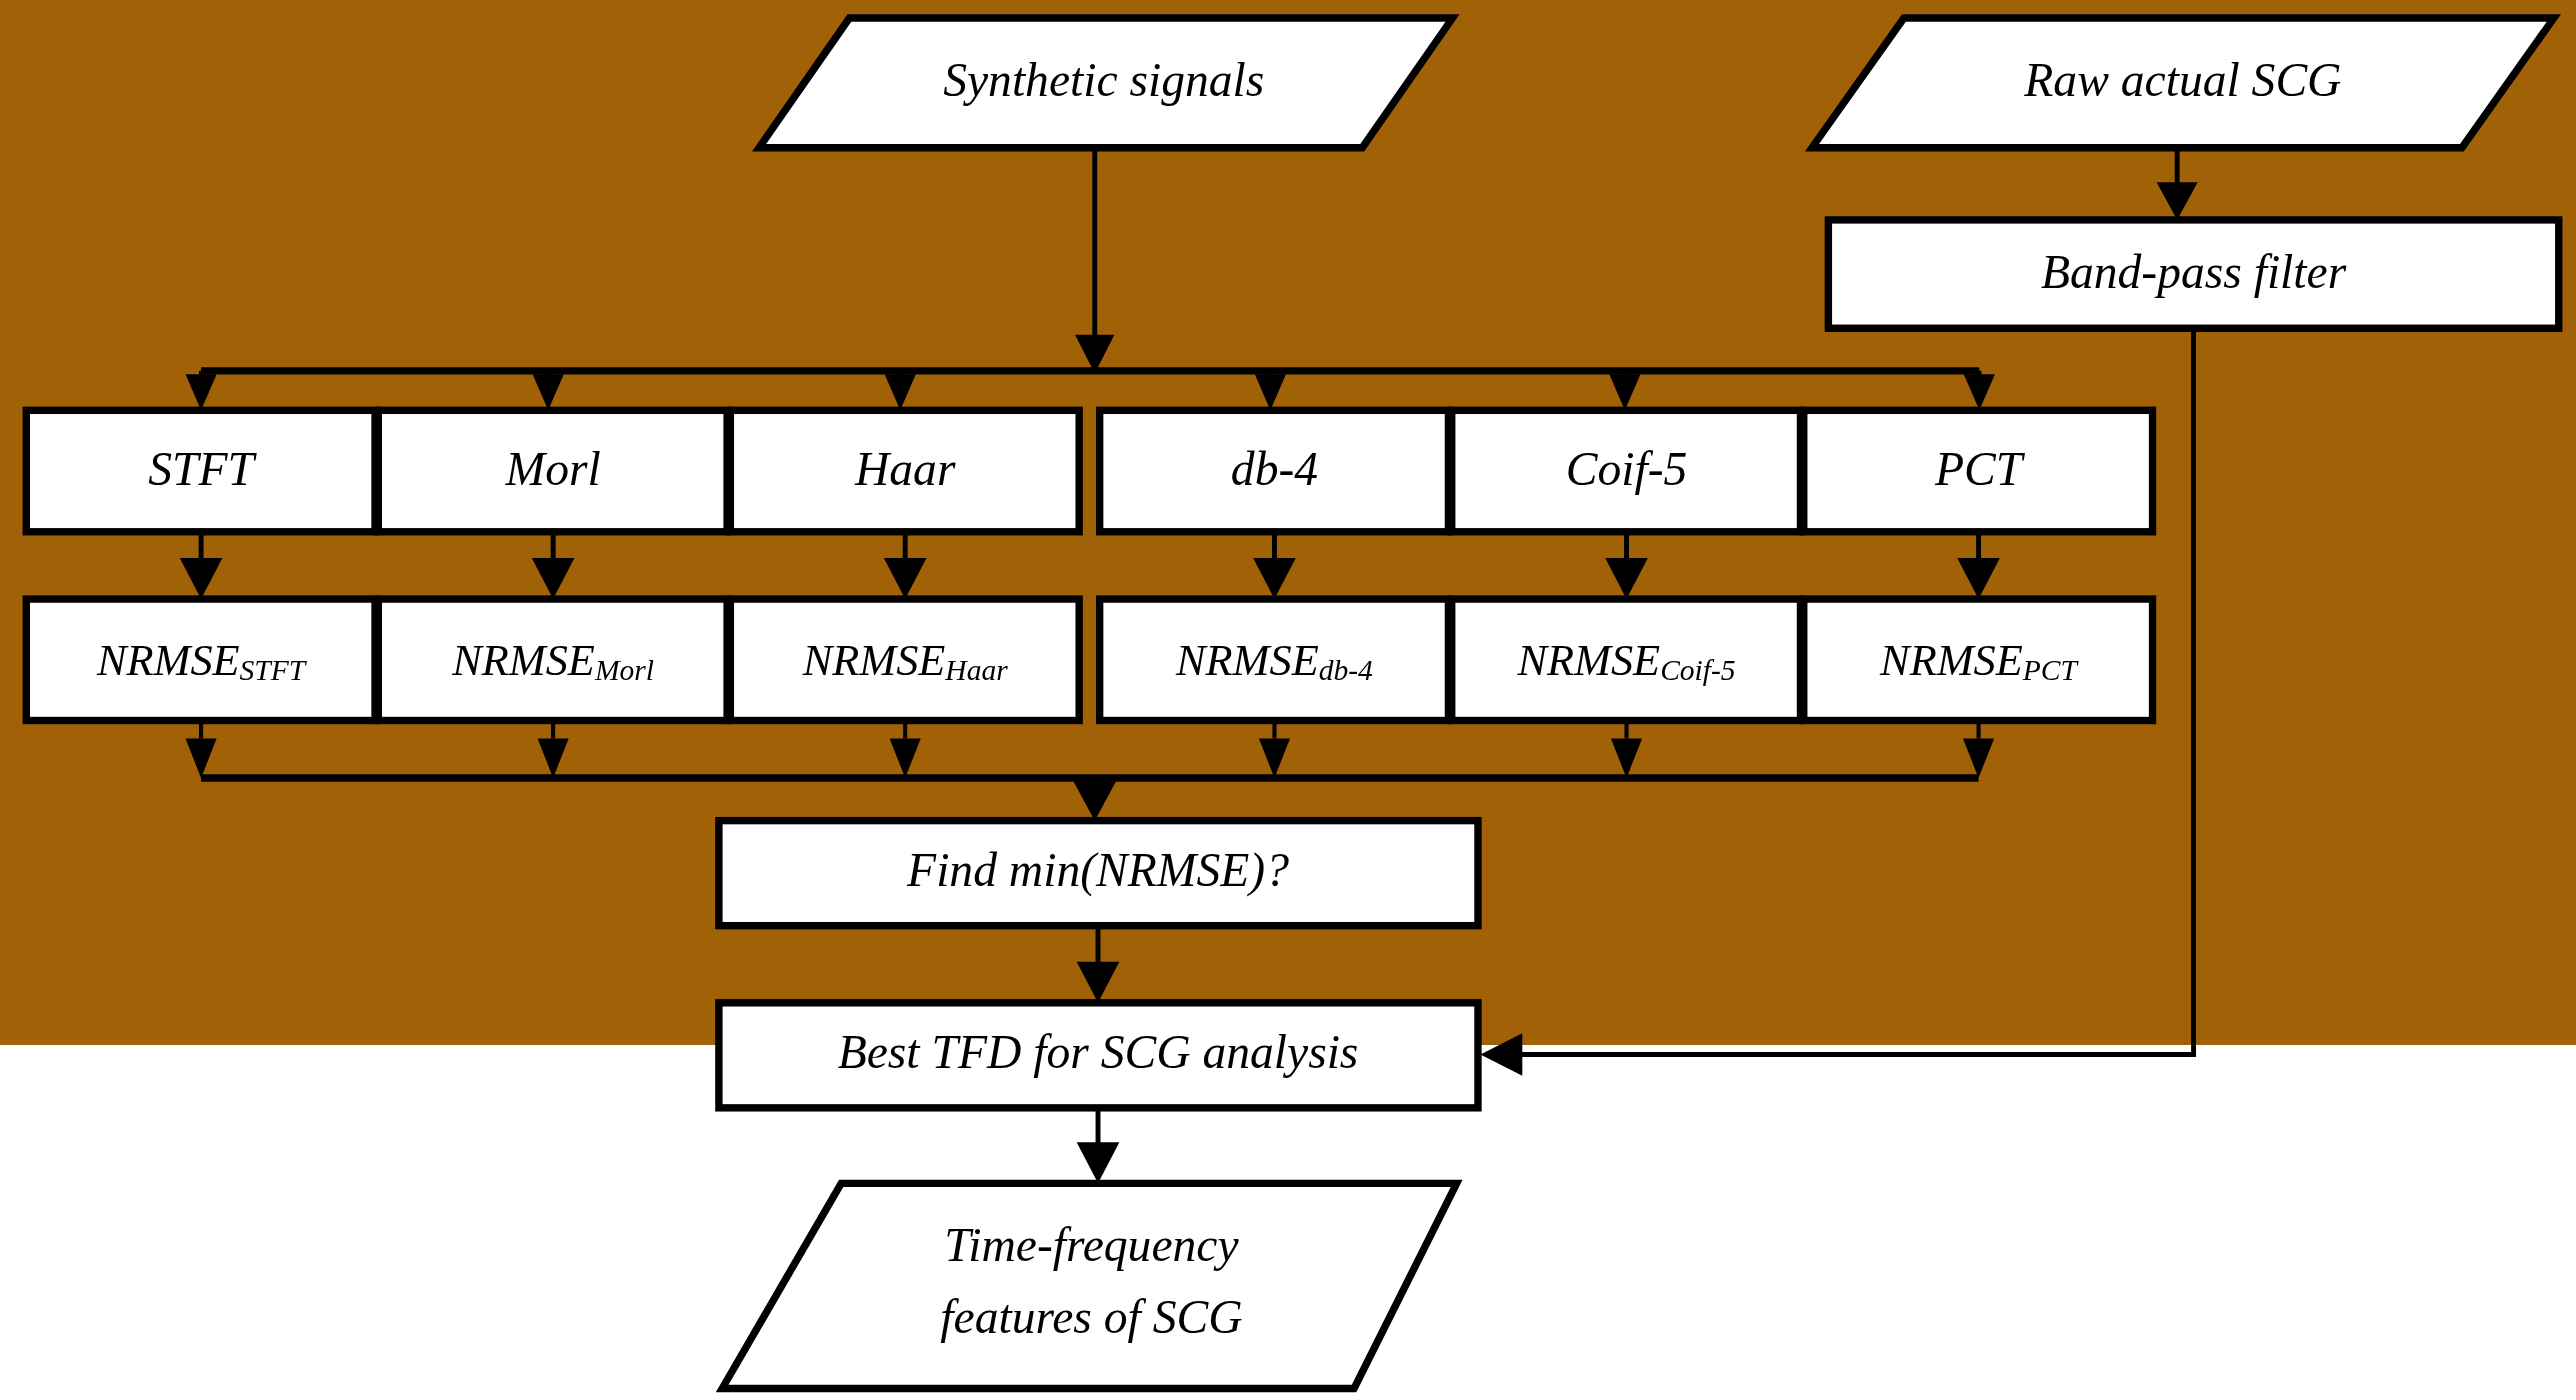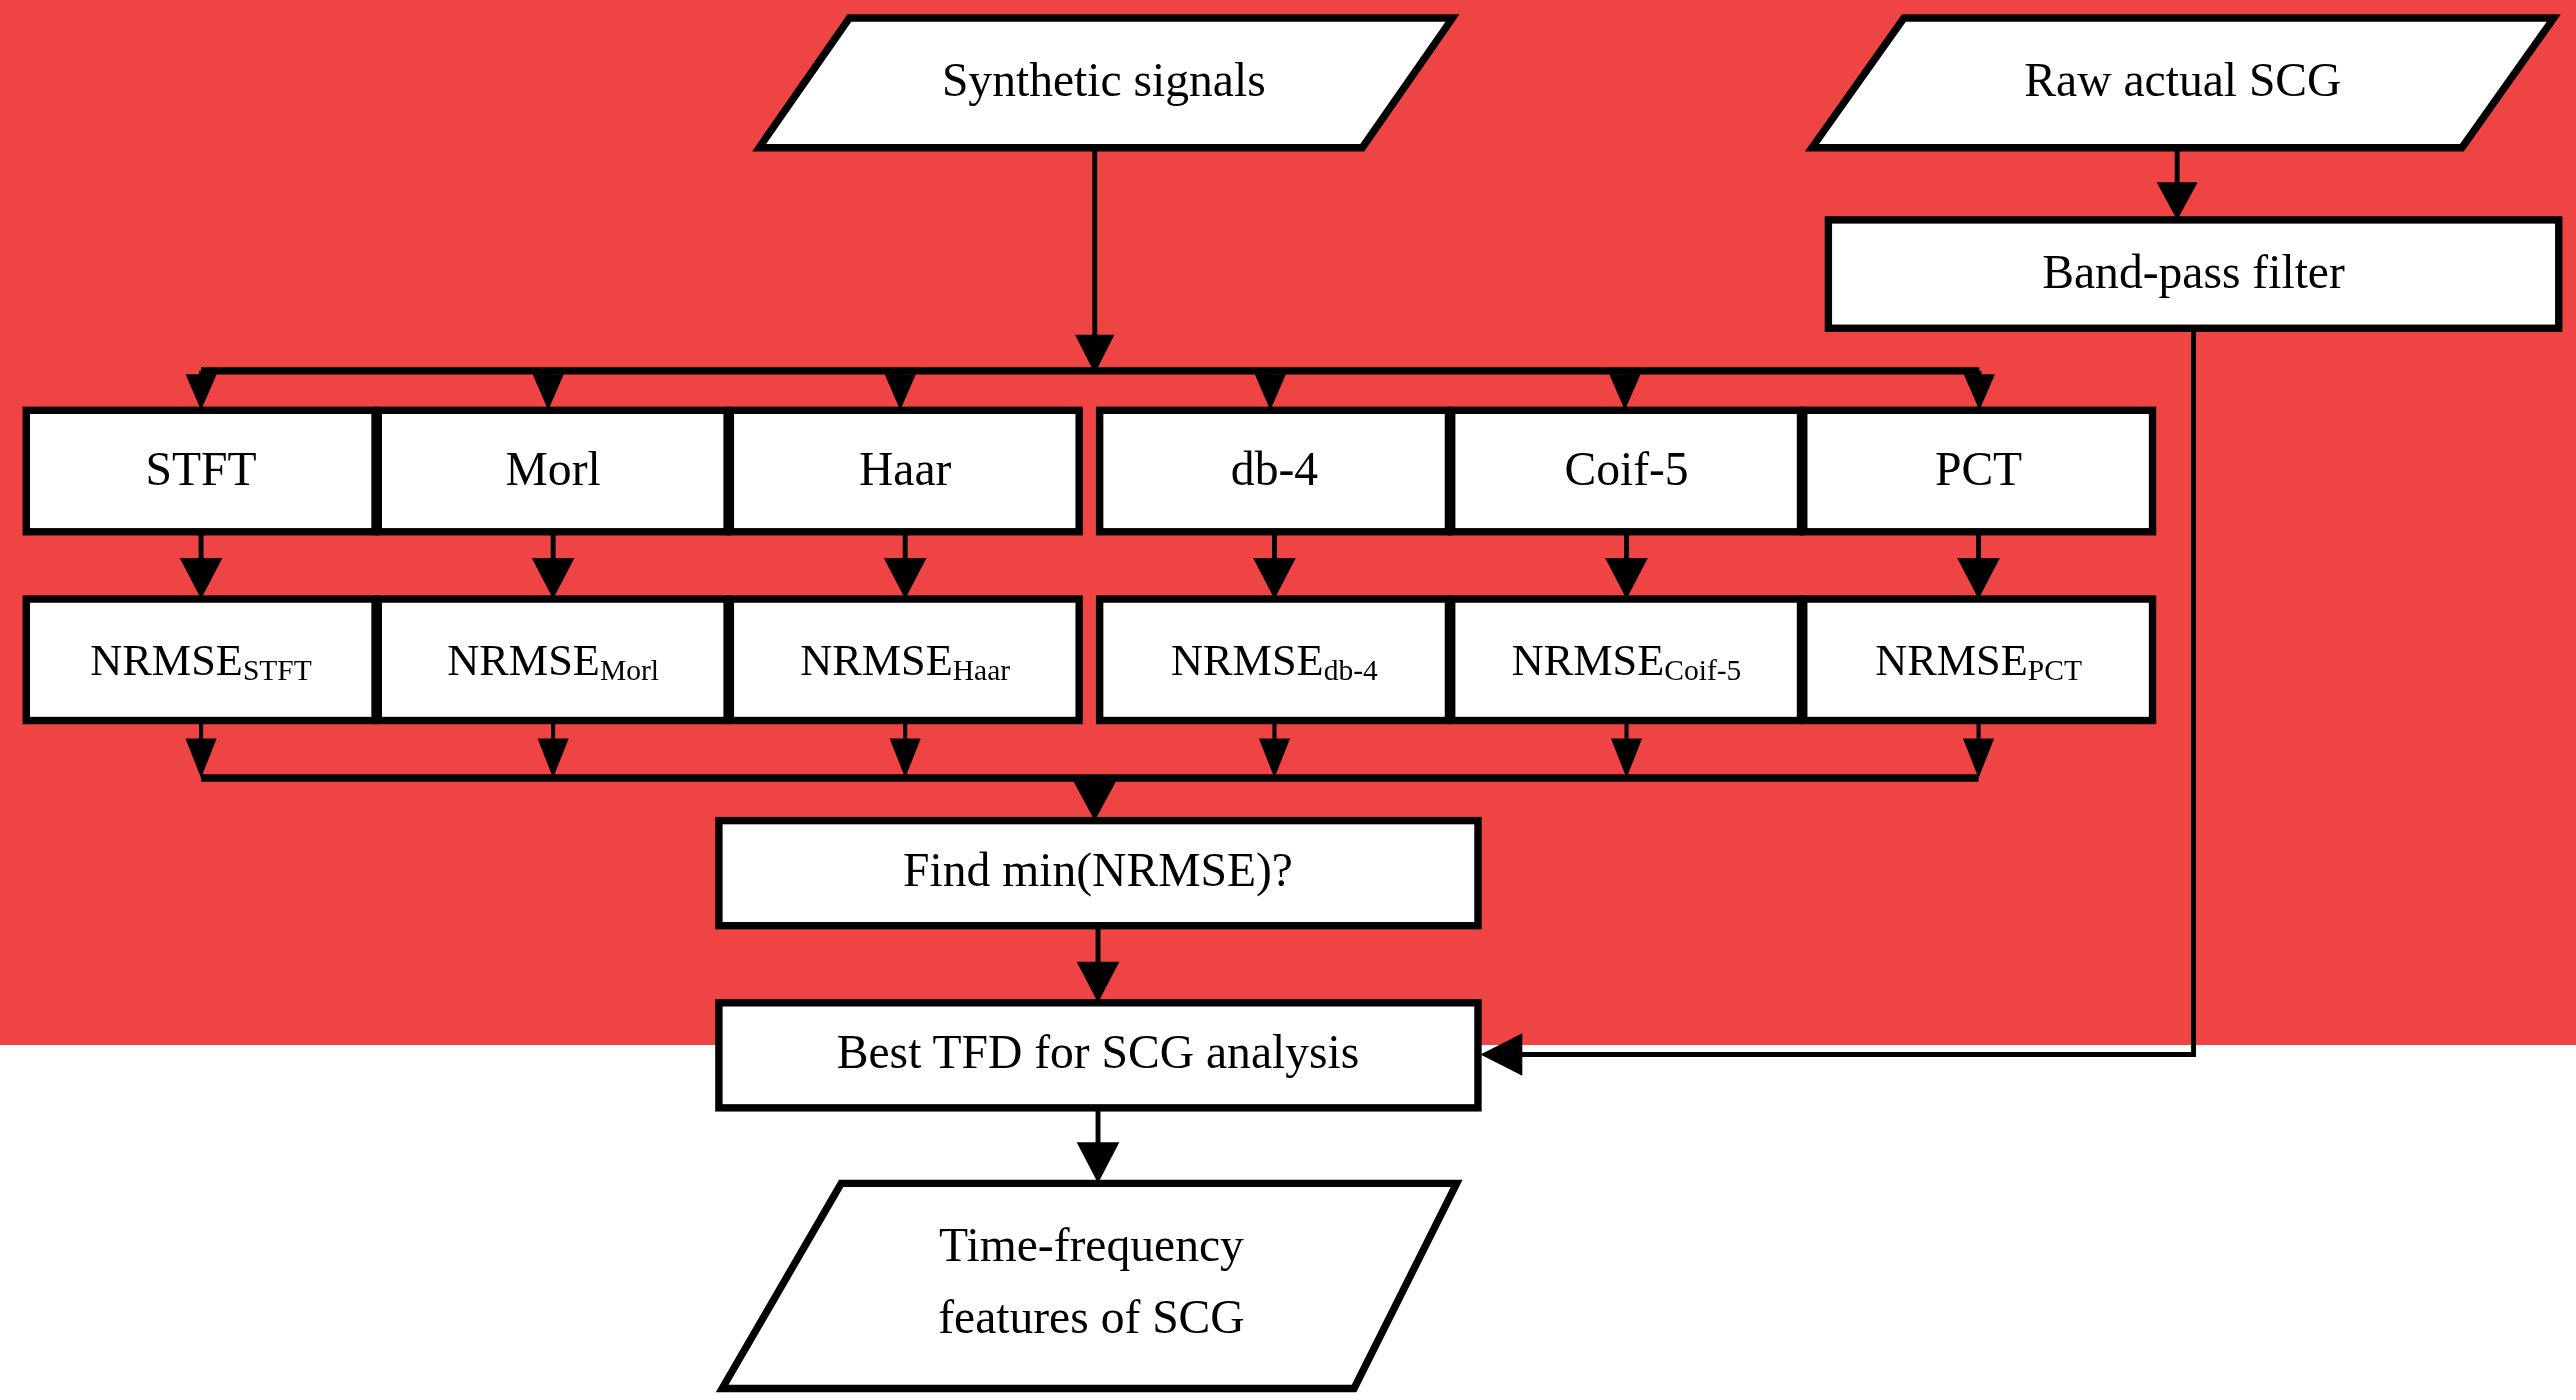--- a/index.html
+++ b/index.html
@@ -10,21 +10,22 @@
   body {
     width: 2576px;
     height: 1400px;
     font-family: "Liberation Serif", "DejaVu Serif", serif;
     overflow: hidden;
   }
   #flowchart-root {
     position: relative;
     width: 2576px;
     height: 1045px;
-    background: #ef4444;
+    background: #a16207;
+    font-style: italic;
   }
   svg#diagram {
     display: block;
     width: 2576px;
     height: 1400px;
   }
   .shape-stroke-thick { stroke: #000000; stroke-width: 9; fill: #ffffff; }
   .conn-line { stroke: #000000; stroke-width: 6; fill: none; }
   .conn-line-thin { stroke: #000000; stroke-width: 5; fill: none; }
   .bus-line { stroke: #000000; stroke-width: 9; fill: none; }

